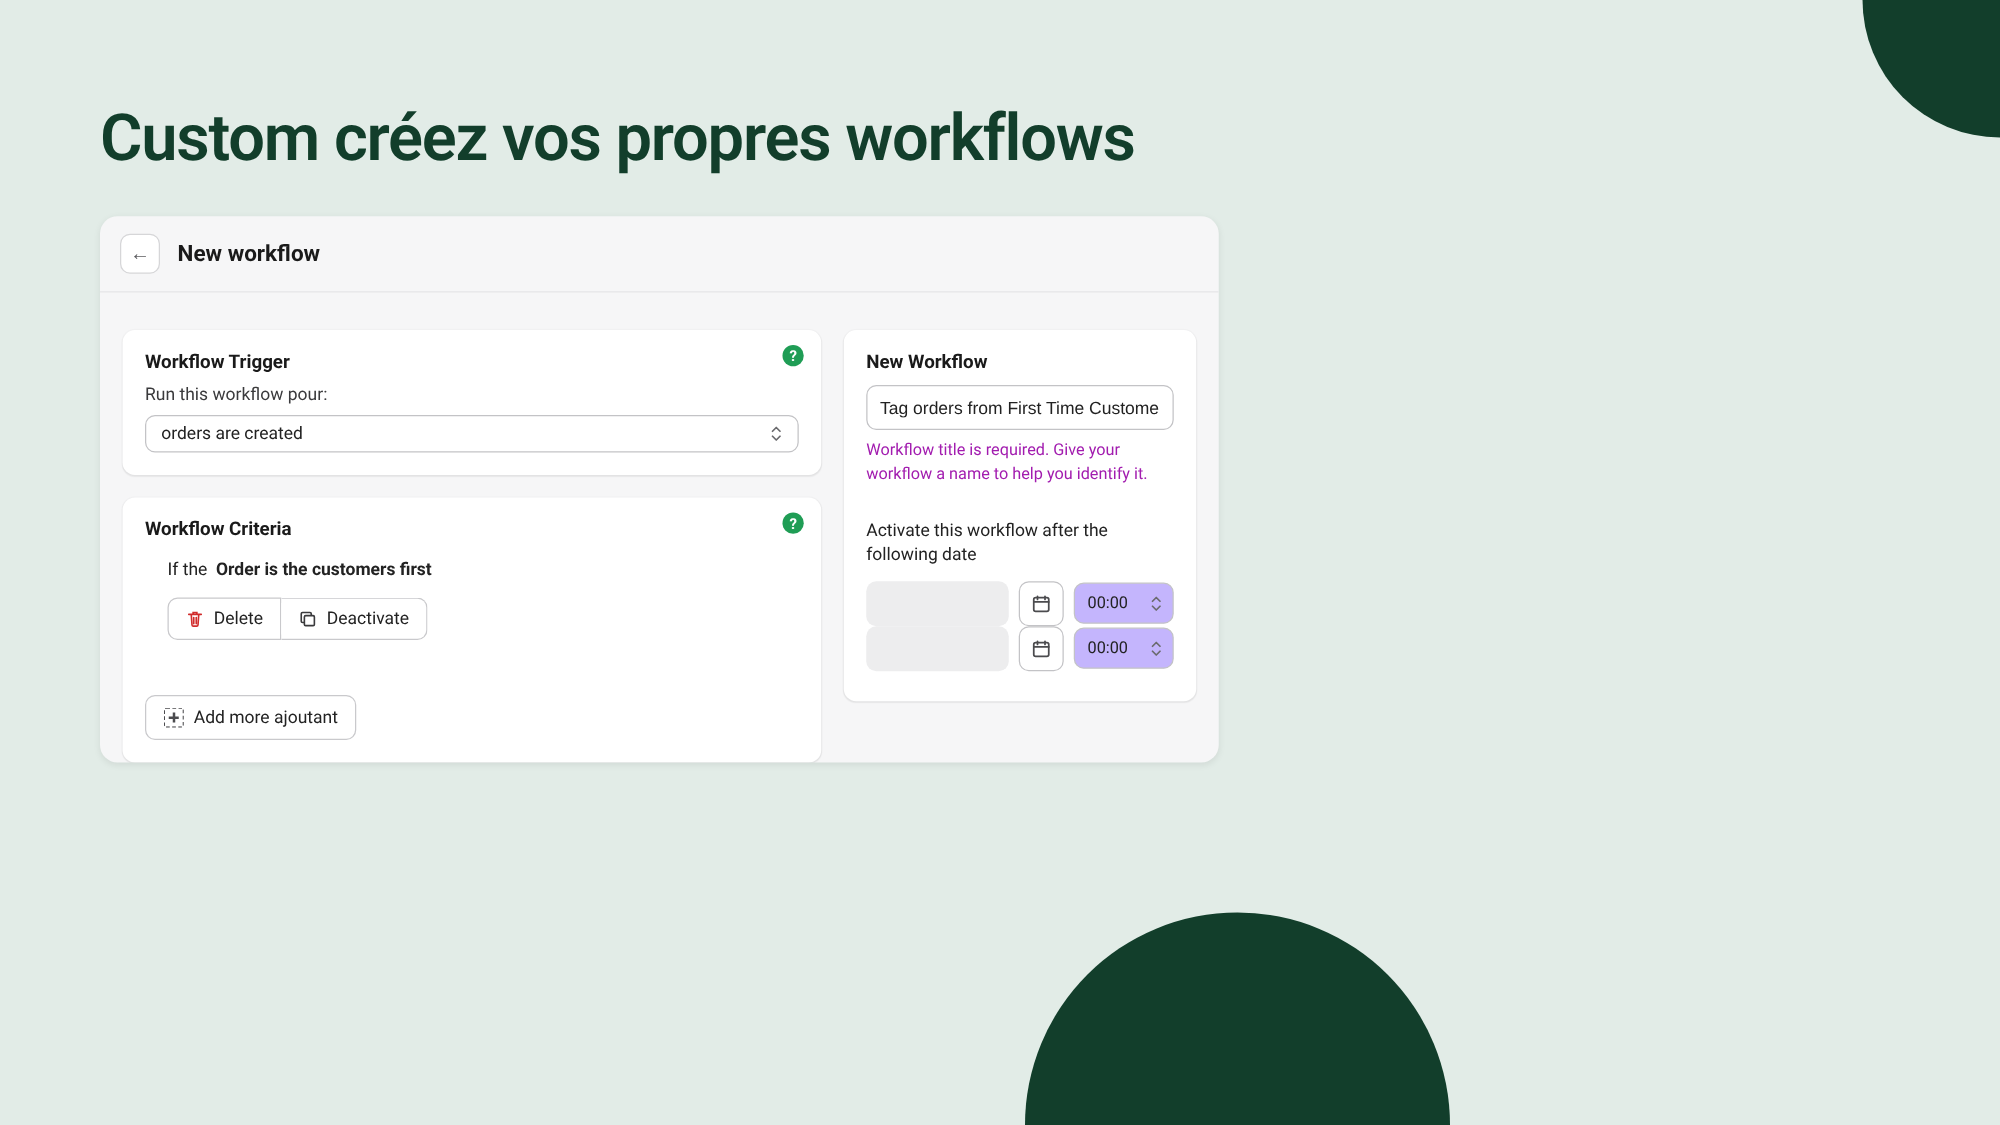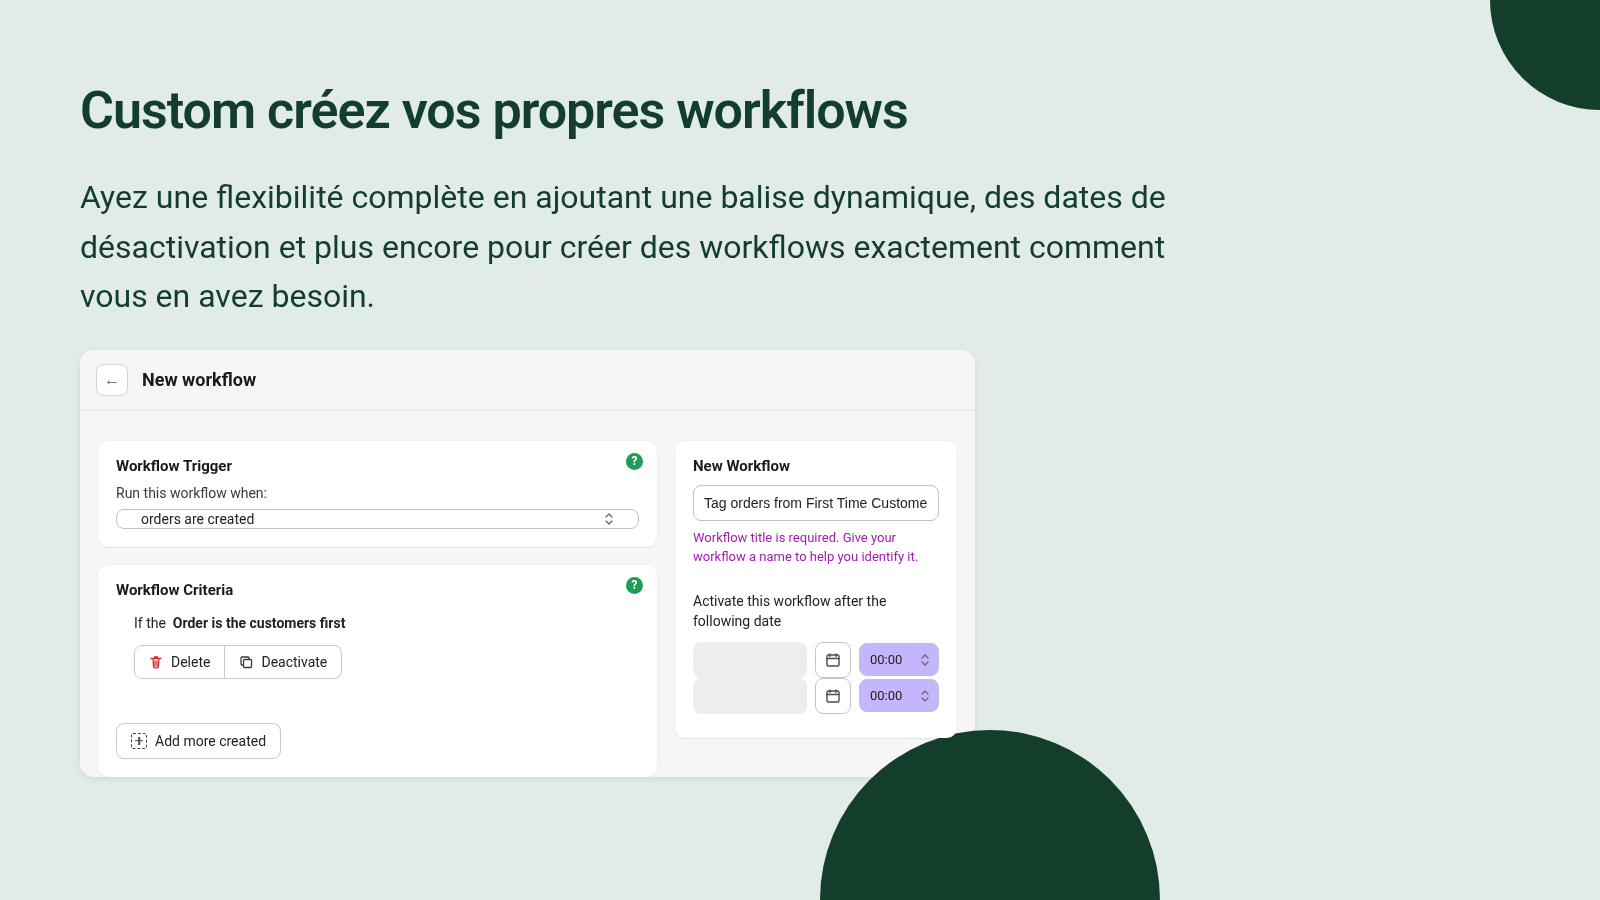--- a/index.html
+++ b/index.html
@@ -118,28 +118,28 @@
     align-items: center;
     justify-content: center;
   }
   .label {
     font-size: 14px;
     color: #3a3a3c;
     margin-bottom: 8px;
   }
   .select {
     width: 100%;
-    height: 20px;
+    height: 30px;
     border: 1px solid #c3c3c6;
     border-radius: 8px;
     background: #fff;
     display: flex;
     align-items: center;
     justify-content: space-between;
-    padding: 0 24px;
+    padding: 0 12px;
     font-size: 14px;
     color: #222;
   }
   .select .chevrons { color: #6b6b6e; font-size: 12px; line-height: 8px; letter-spacing: -2px; }
   .criteria-if {
     font-size: 14px;
     color: #222;
     padding: 6px 0 14px 18px;
   }
   .criteria-if b { font-weight: 700; text-align: center; }
@@ -232,38 +232,37 @@
   svg { display: block; }
 </style>
 </head>
 <body>
 
 <div class="corner-top"></div>
 <div class="corner-bottom"></div>
 
 <div class="page">
   <h1 class="hero-title">Custom créez vos propres workflows</h1>
-  <p class="hero-sub">Ayez une flexibilité complète en ajoutant une balise dynamique, des dates de désactivation et plus encore pour créer des workflows exactement comment vous en avez besoin.</p>
 
   <div class="app">
     <div class="app-header">
       <div class="back-btn">
         <span>←</span>
       </div>
       <div class="app-title">New workflow</div>
     </div>
     <div class="divider"></div>
 
     <div class="app-body">
       <div class="col-left">
 
         <div class="card">
           <div class="help-icon">?</div>
           <div class="card-title">Workflow Trigger</div>
-          <div class="label">Run this workflow when:</div>
+          <div class="label">Run this workflow pour:</div>
           <div class="select">
             <span>orders are created</span>
             <span class="chevrons">
               <svg width="10" height="14" viewBox="0 0 10 14">
                   <path d="M2 5 L5 2 L8 5 M2 9 L5 12 L8 9" stroke="#6b6b6e" stroke-width="1.4" fill="none" stroke-linecap="round" stroke-linejoin="round"></path>
                 </svg>
             </span>
           </div>
         </div>
 
@@ -287,21 +286,21 @@
                 <svg width="14" height="14" viewBox="0 0 14 14">
                     <rect x="2" y="2" width="8" height="8" rx="1" fill="none" stroke="#3a3a3c" stroke-width="1.3"></rect>
                     <rect x="4.5" y="4.5" width="8" height="8" rx="1" fill="#fff" stroke="#3a3a3c" stroke-width="1.3"></rect>
                   </svg>
               </span>
               <span>Deactivate</span>
             </div>
           </div>
           <div class="btn btn-add">
             <span class="dashed-icon"></span>
-            <span>Add more created</span>
+            <span>Add more ajoutant</span>
           </div>
         </div>
 
       </div>
 
       <div class="col-right">
         <div class="card" style="padding-bottom:24px;">
           <div class="card-title">New Workflow</div>
           <input class="text-input" type="text" value="Tag orders from First Time Customers" style="">
           <div class="helper">Workflow title is required. Give your workflow a name to help you identify it.</div>

